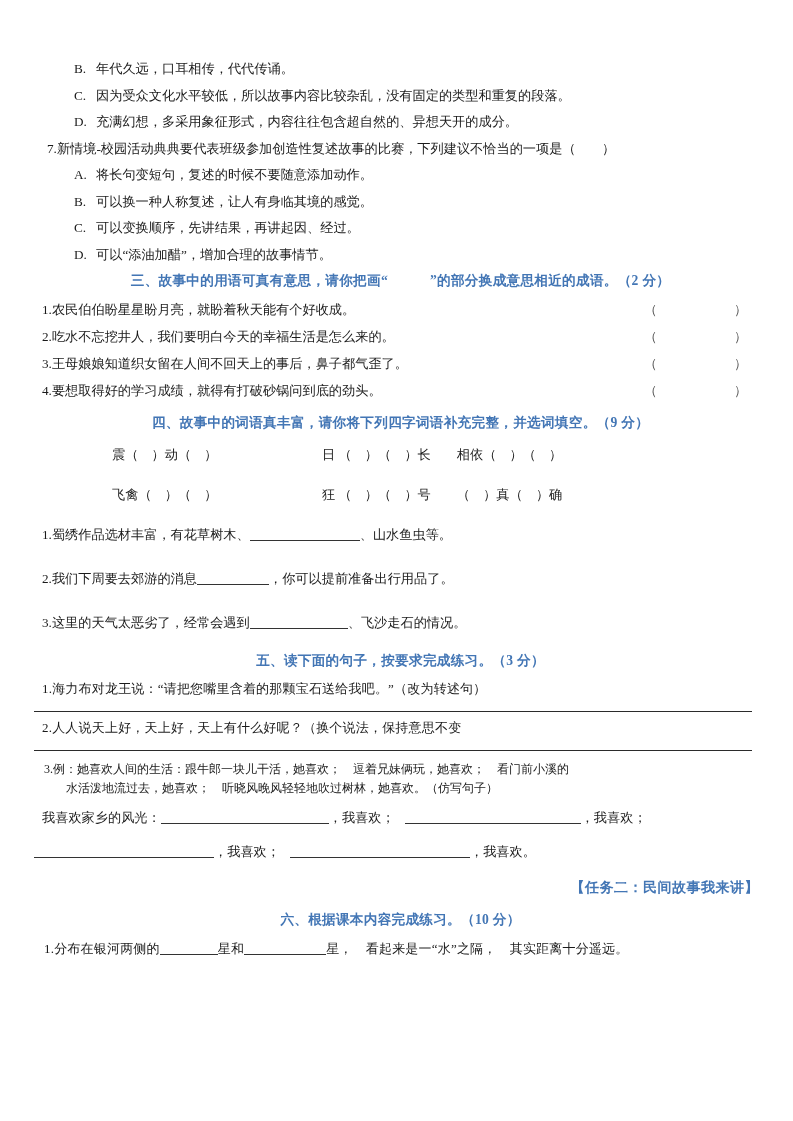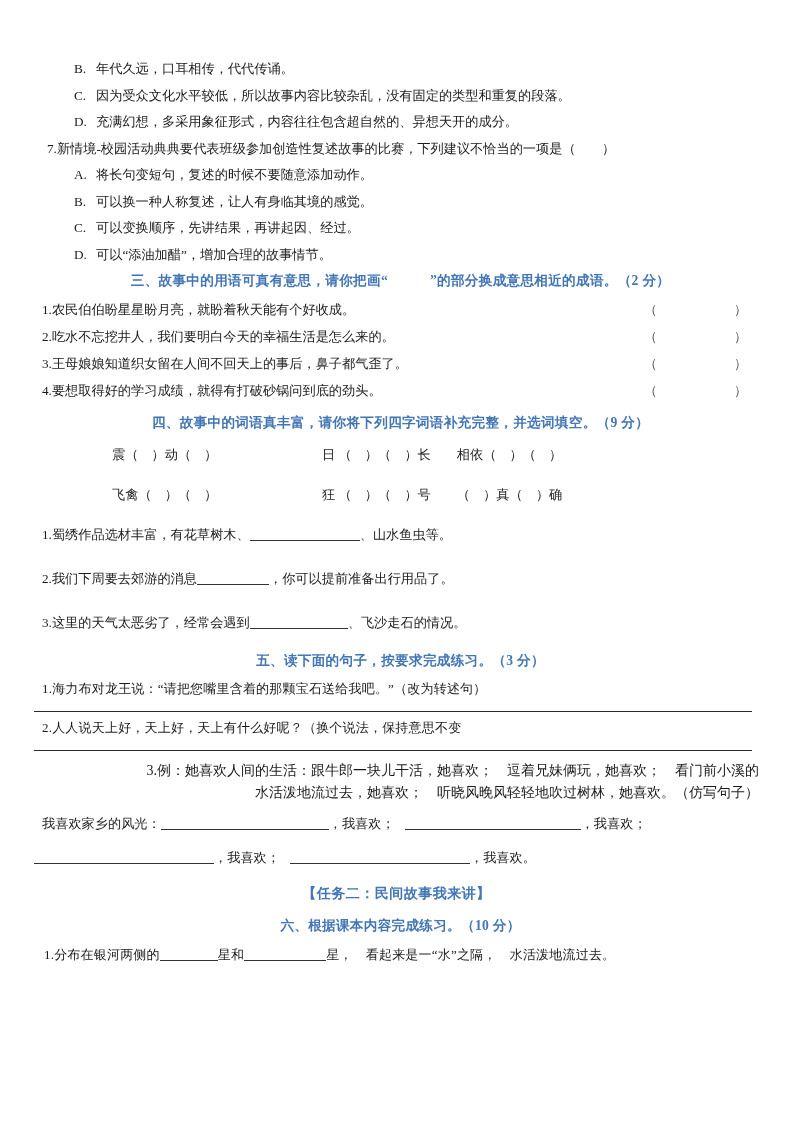--- a/index.html
+++ b/index.html
@@ -58,21 +58,21 @@
     font-weight: bold;
     font-size: 13.6px;
     letter-spacing: 0.3px;
     white-space: nowrap;
     text-align: center;
   }
   .sec-head .score {
     font-weight: bold;
   }
   .task-band {
-    text-align: center;
+    text-align: right;
     color: #4376b5;
     font-weight: bold;
     font-size: 14px;
     letter-spacing: 0.5px;
   }
 
   
   .idiom-row {
     position: relative;
     font-size: 13.2px;
@@ -129,24 +129,23 @@
 
   
   .answer-rule {
     border-bottom: 1px solid #2b2b2b;
     height: 0;
     margin: 16px 0 9px 0;
     width: 718px;
   }
 
   .example-block {
-    font-size: 14px;
+    font-size: 12px;
     padding-left: 10px;
     line-height: 1.55;
-    text-align: right;
   }
   .example-block .cont { display: block; padding-left: 22px; }
 
   .imitate-row {
     font-size: 13.2px;
     white-space: nowrap;
     padding-left: 8px;
     margin-top: 12px;
   }
   .imitate-row2 {
@@ -270,18 +269,18 @@
       </div>
     </div>
 
     <div class="task-band" style="margin-top:18px">【任务二：民间故事我来讲】</div>
 
     <div style="margin-top:14px">
       <div class="sec-head" style="padding-left:8px;margin-bottom:11px">
         <span>六、根据课本内容完成练习。</span><span class="score">（10 分）</span>
       </div>
       <div class="line" style="padding-left:10px">
-        <span>1.分布在银河两侧的</span><span class="blank b-58"></span><span>星和</span><span class="blank b-82"></span><span>星，　看起来是一“水”之隔，　水活泼地流过去。</span>
+        <span>1.分布在银河两侧的</span><span class="blank b-58"></span><span>星和</span><span class="blank b-82"></span><span>星，　看起来是一“水”之隔，　其实距离十分遥远。</span>
       </div>
     </div>
 
   </div>
 </div>
 
 </body></html>

